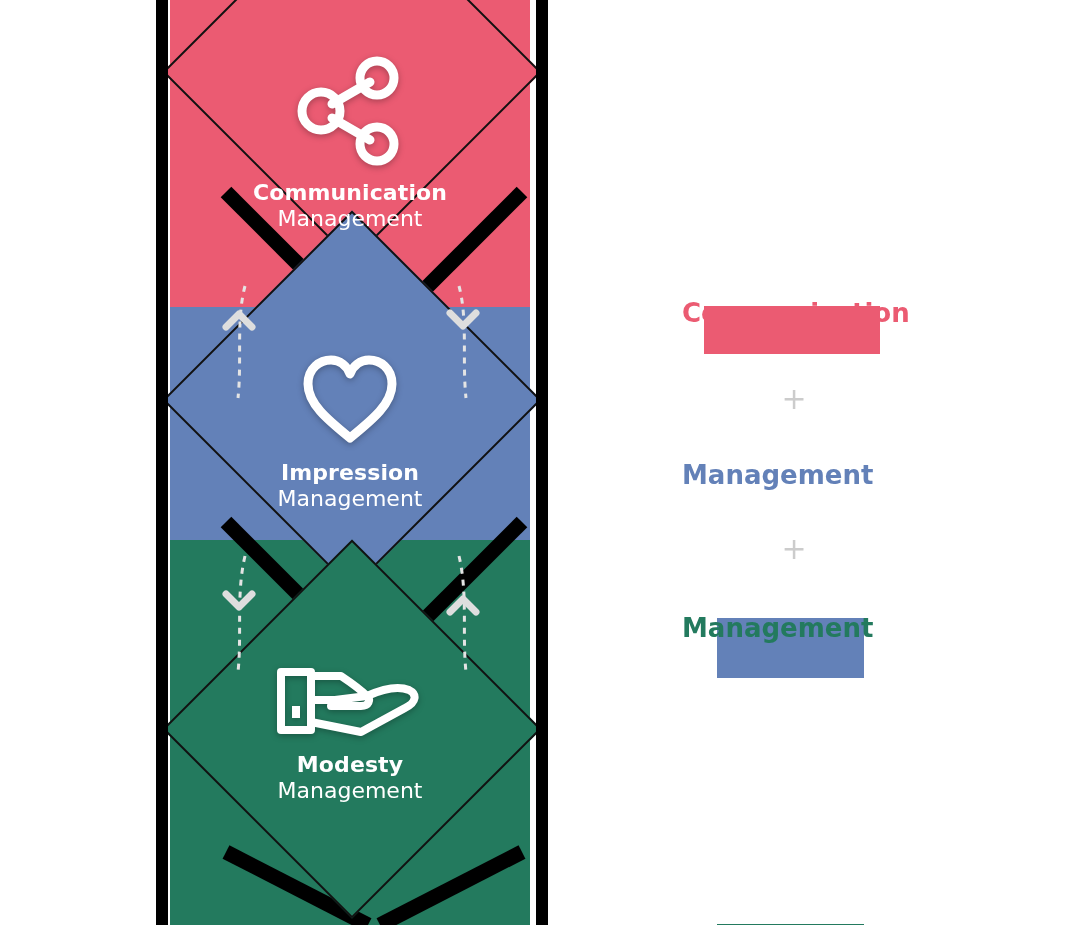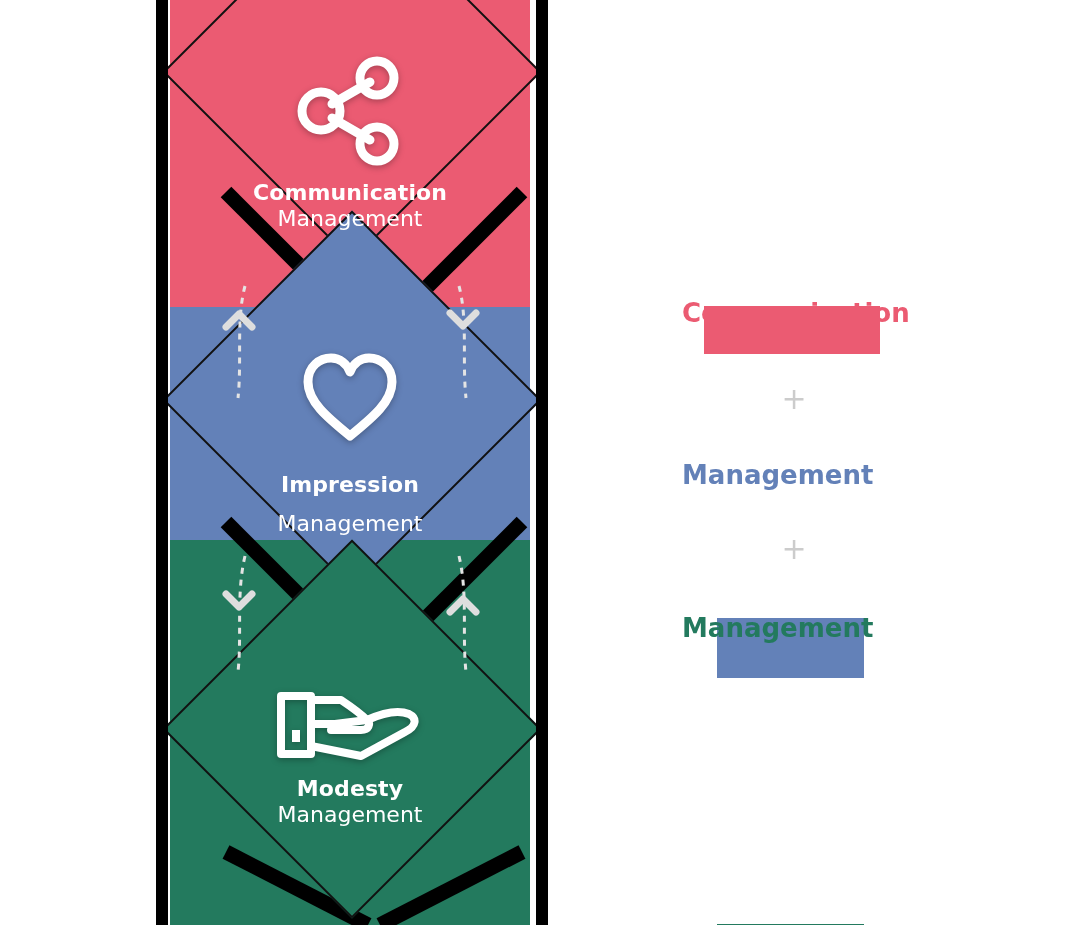--- a/index.html
+++ b/index.html
@@ -42,22 +42,22 @@
   #dia-mod{top:595px;}
   #dia-mod .face{background:var(--green);border:2px solid #111;}
 
   
   .cell{
     position:absolute;left:14px;width:360px;
     display:flex;flex-direction:column;align-items:center;
     justify-content:center;pointer-events:none;
   }
   #cell-comm{top:34px;height:220px;}
-  #cell-impr{top:352px;height:185px;justify-content:space-between;}
-  #cell-mod{top:664px;height:190px;}
+  #cell-impr{top:340px;height:185px;}
+  #cell-mod{top:640px;height:190px;}
 
   .ico{filter:drop-shadow(0 2px 3px rgba(0,0,0,.28));margin-bottom:10px;}
   .t1{color:#fff;font-size:22px;font-weight:700;line-height:1.18;letter-spacing:.1px;}
   .t2{color:#fff;font-size:22px;font-weight:400;line-height:1.18;}
 
   
   .conn{position:absolute;pointer-events:none;}
 
   
   #formula{position:absolute;left:660px;top:272px;width:300px;height:400px;}

